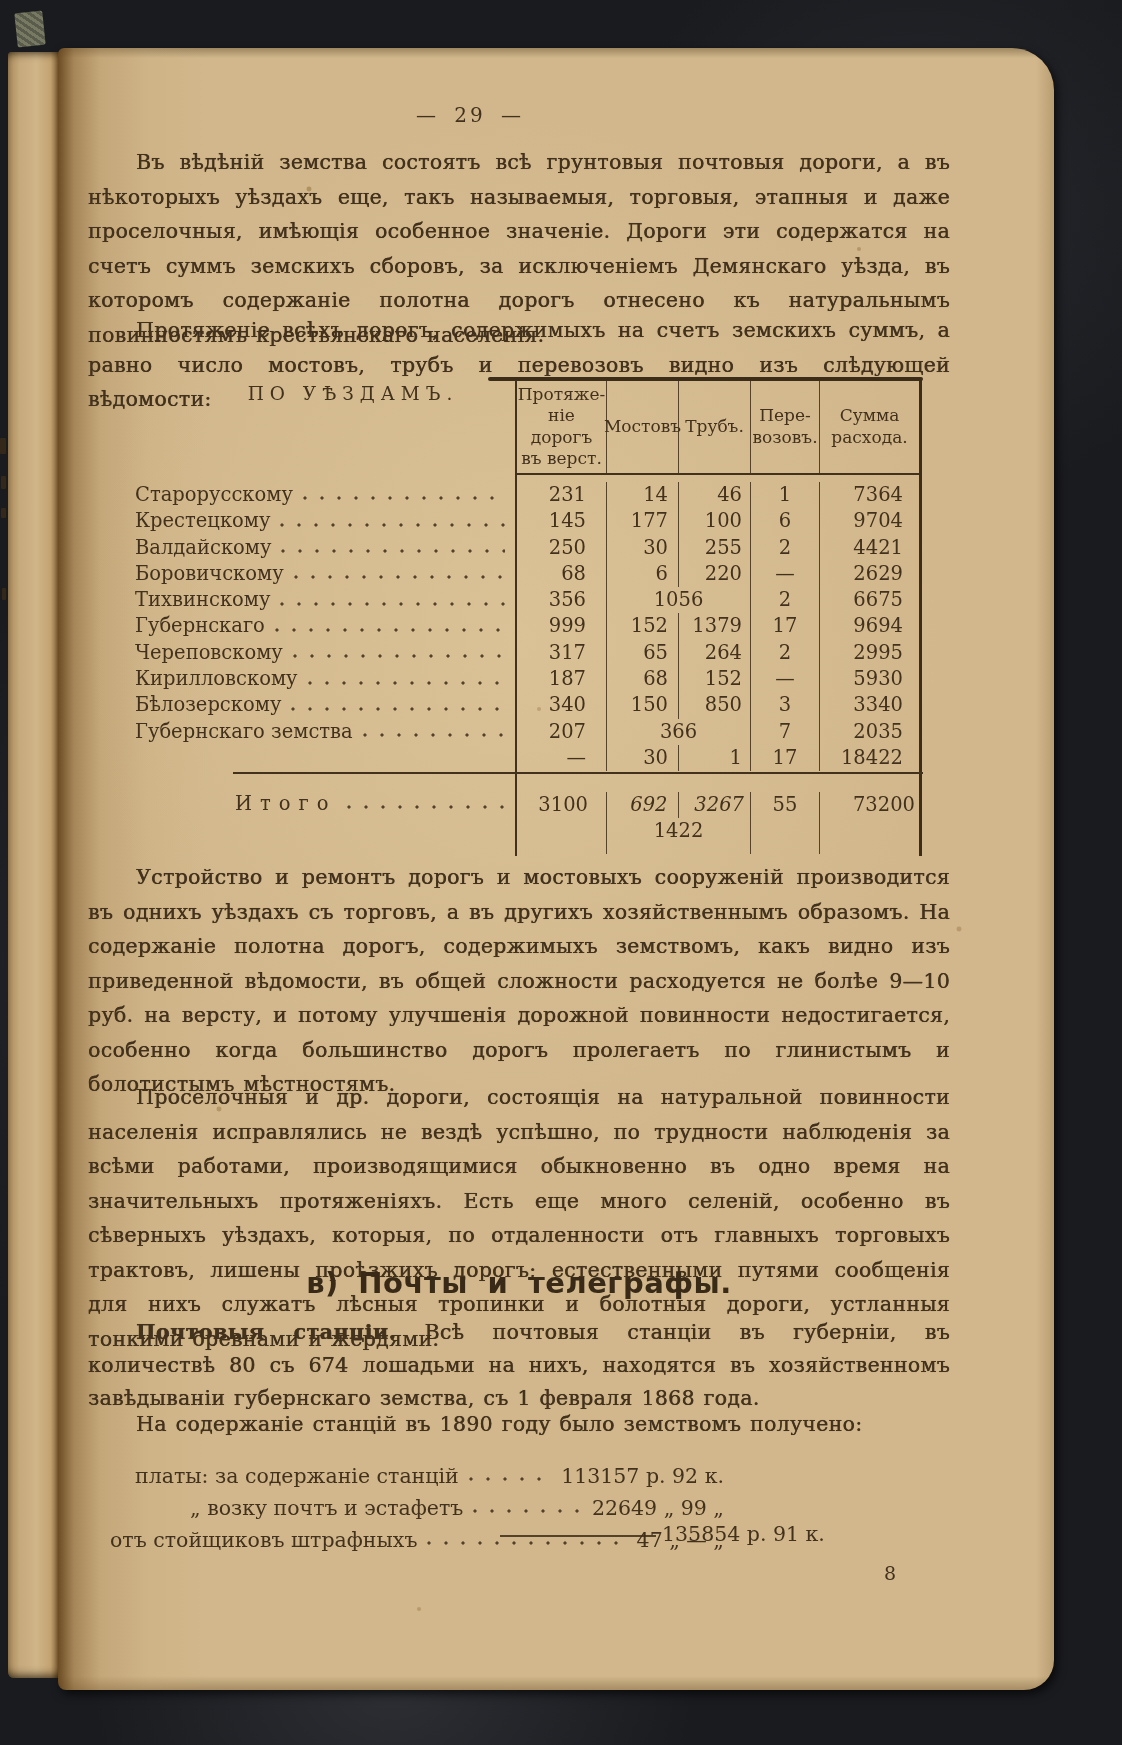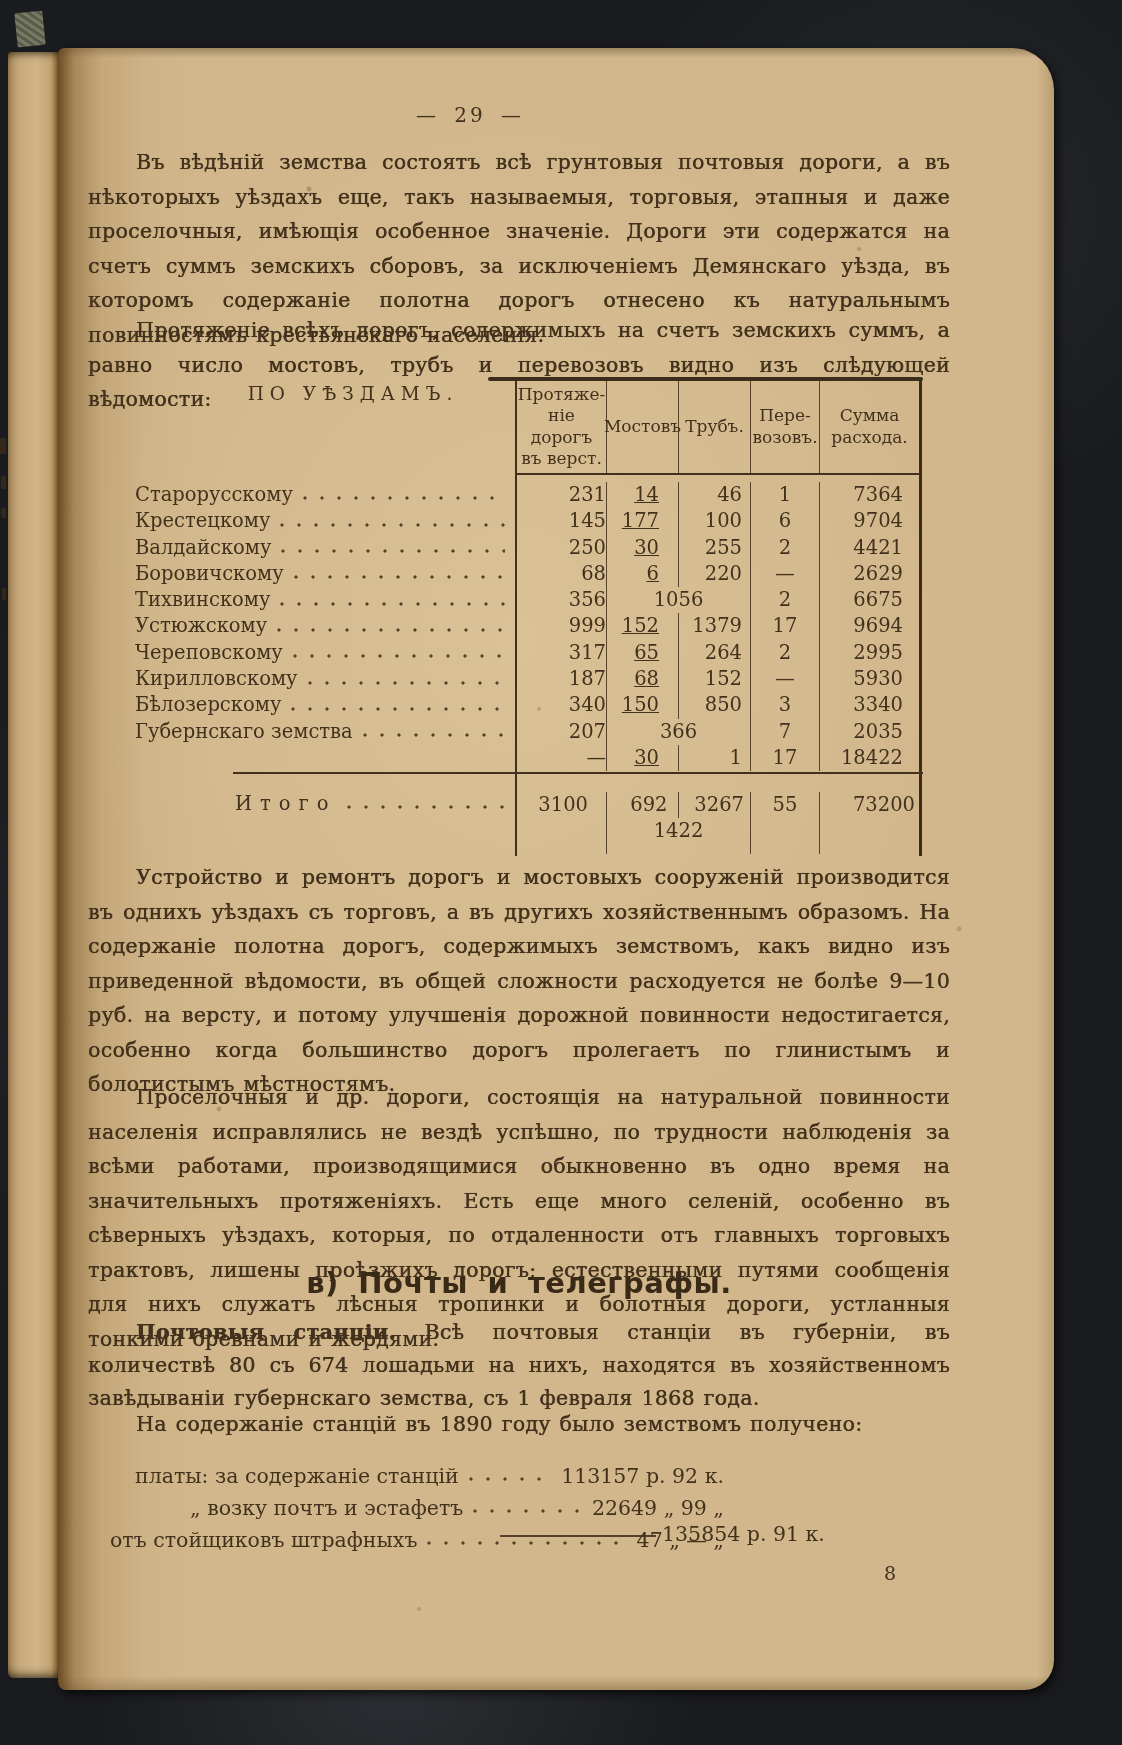--- a/index.html
+++ b/index.html
@@ -60,41 +60,41 @@
   .t-box{position:absolute;left:382px;top:3px;width:407px;height:476px;box-sizing:border-box;
     border-left:2px solid #42321d;border-right:3px solid #3c2d1a;}
   .t-header{display:flex;height:93px;border-bottom:2px solid #42321d;}
   .hc{display:flex;flex-direction:column;justify-content:center;align-items:center;
     font-size:17px;line-height:21.5px;text-align:center;box-sizing:border-box;}
   .br{border-right:1.5px solid rgba(62,45,24,.85);}
   .w0{width:90px;} .w1{width:72px;} .w2{width:72px;} .w3{width:69px;} .w4{width:99px;}
   .t-rows{height:297px;padding-top:7px;box-sizing:border-box;}
   .drow{display:flex;height:26.3px;line-height:26.3px;}
   .dc{box-sizing:border-box;}
-  .dc.w0{text-align:right;}
-  .dc.w1{text-align:right;padding-right:19px;text-decoration:underline;}
+  .dc.w0{text-align:right;padding-right:20px;}
+  .dc.w1{text-align:right;padding-right:10px;}
   .dc.w2{text-align:right;padding-right:8px;}
   .dc.w3{text-align:center;}
   .dc.w4{text-align:right;padding-right:16px;}
   .dc.mg{width:144px;text-align:center;box-sizing:border-box;}
   .t-labels{position:absolute;left:0;top:98px;width:382px;height:297px;padding-top:7px;box-sizing:border-box;}
   .lrow{display:flex;height:26.3px;line-height:26.3px;align-items:stretch;}
   .lab{white-space:nowrap;padding-left:2px;}
   .leader{flex:1;margin:0 10px 0 8px;
     background-image:radial-gradient(circle at 2px 50%, rgba(60,44,24,.85) 1.3px, rgba(0,0,0,0) 1.9px);
     background-size:17px 8px;background-repeat:repeat-x;background-position:2px 68%;}
   .t-midrule{position:absolute;left:100px;top:395px;width:690px;height:2px;background:#42321d;}
   .t-itogo{position:absolute;left:100px;top:414px;width:282px;display:flex;height:26px;line-height:26px;}
   .t-itogo .lab{letter-spacing:8px;}
   .t-totals{display:flex;height:82px;padding-top:20px;box-sizing:border-box;line-height:26px;}
   .tc{box-sizing:border-box;}
   .tc.c1{width:90px;text-align:right;padding-right:18px;border-right:1.5px solid rgba(62,45,24,.85);}
   .tc.mgt{width:144px;border-right:1.5px solid rgba(62,45,24,.85);}
   .mtop{display:flex;height:26px;}
-  .mhalf{width:72px;box-sizing:border-box;text-align:right;}
+  .mhalf{width:72px;box-sizing:border-box;text-align:right;font-style:italic;}
   .mhalf.l{padding-right:10px;border-right:1.5px solid rgba(62,45,24,.85);}
   .mhalf.r{padding-right:6px;}
   .msub{text-align:center;height:26px;}
   .tc.c4{width:69px;text-align:center;border-right:1.5px solid rgba(62,45,24,.85);}
   .tc.c5{width:99px;text-align:right;padding-right:4px;}
   
   .accounts{position:absolute;left:52px;top:1412px;width:614px;font-size:20.5px;}
   .acc-line{display:flex;height:32px;line-height:32px;align-items:stretch;}
   .acc-line .leader{background-position:2px 62%;}
   .acc-label{white-space:nowrap;}
@@ -252,21 +252,21 @@
           </div>
           <div class="lrow">
             <span class="lab">Боровичскому</span>
             <span class="leader"></span>
           </div>
           <div class="lrow">
             <span class="lab">Тихвинскому</span>
             <span class="leader"></span>
           </div>
           <div class="lrow">
-            <span class="lab">Устюжскому</span>
+            <span class="lab">Губернскаго</span>
             <span class="leader"></span>
           </div>
           <div class="lrow">
             <span class="lab">Череповскому</span>
             <span class="leader"></span>
           </div>
           <div class="lrow">
             <span class="lab">Кирилловскому</span>
             <span class="leader"></span>
           </div>

